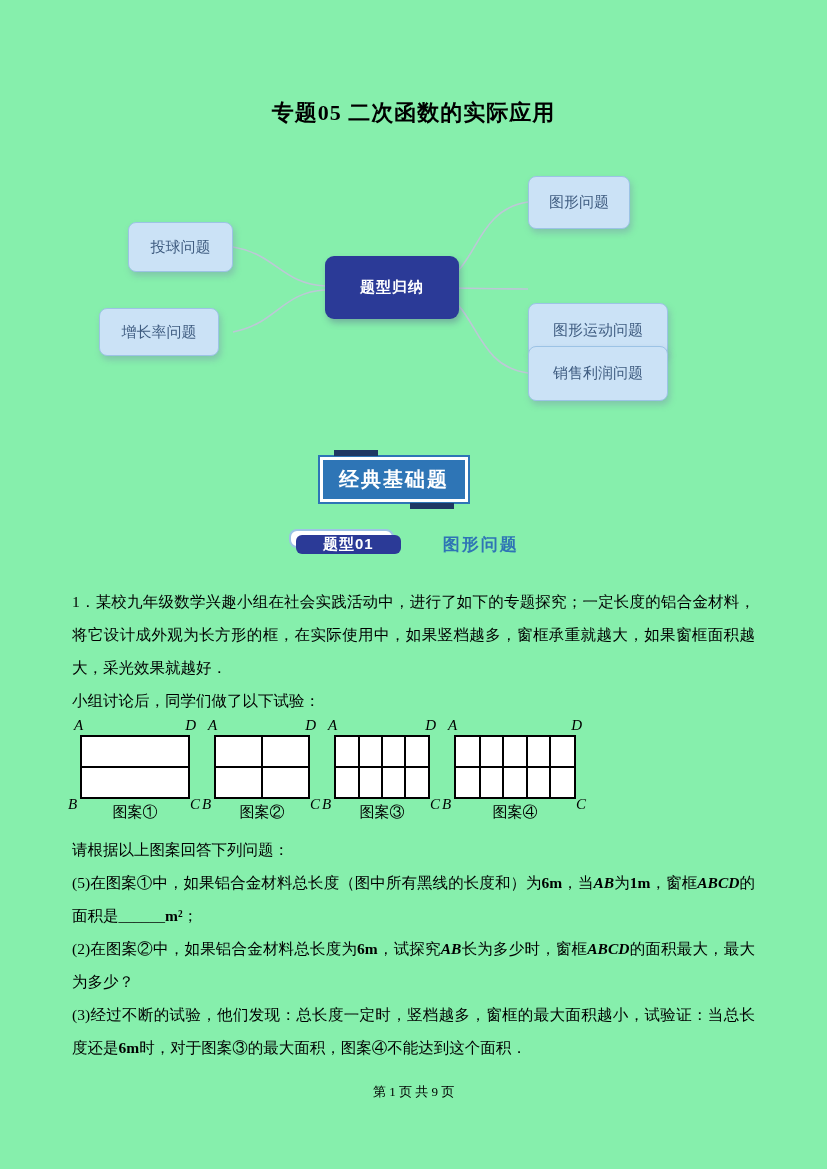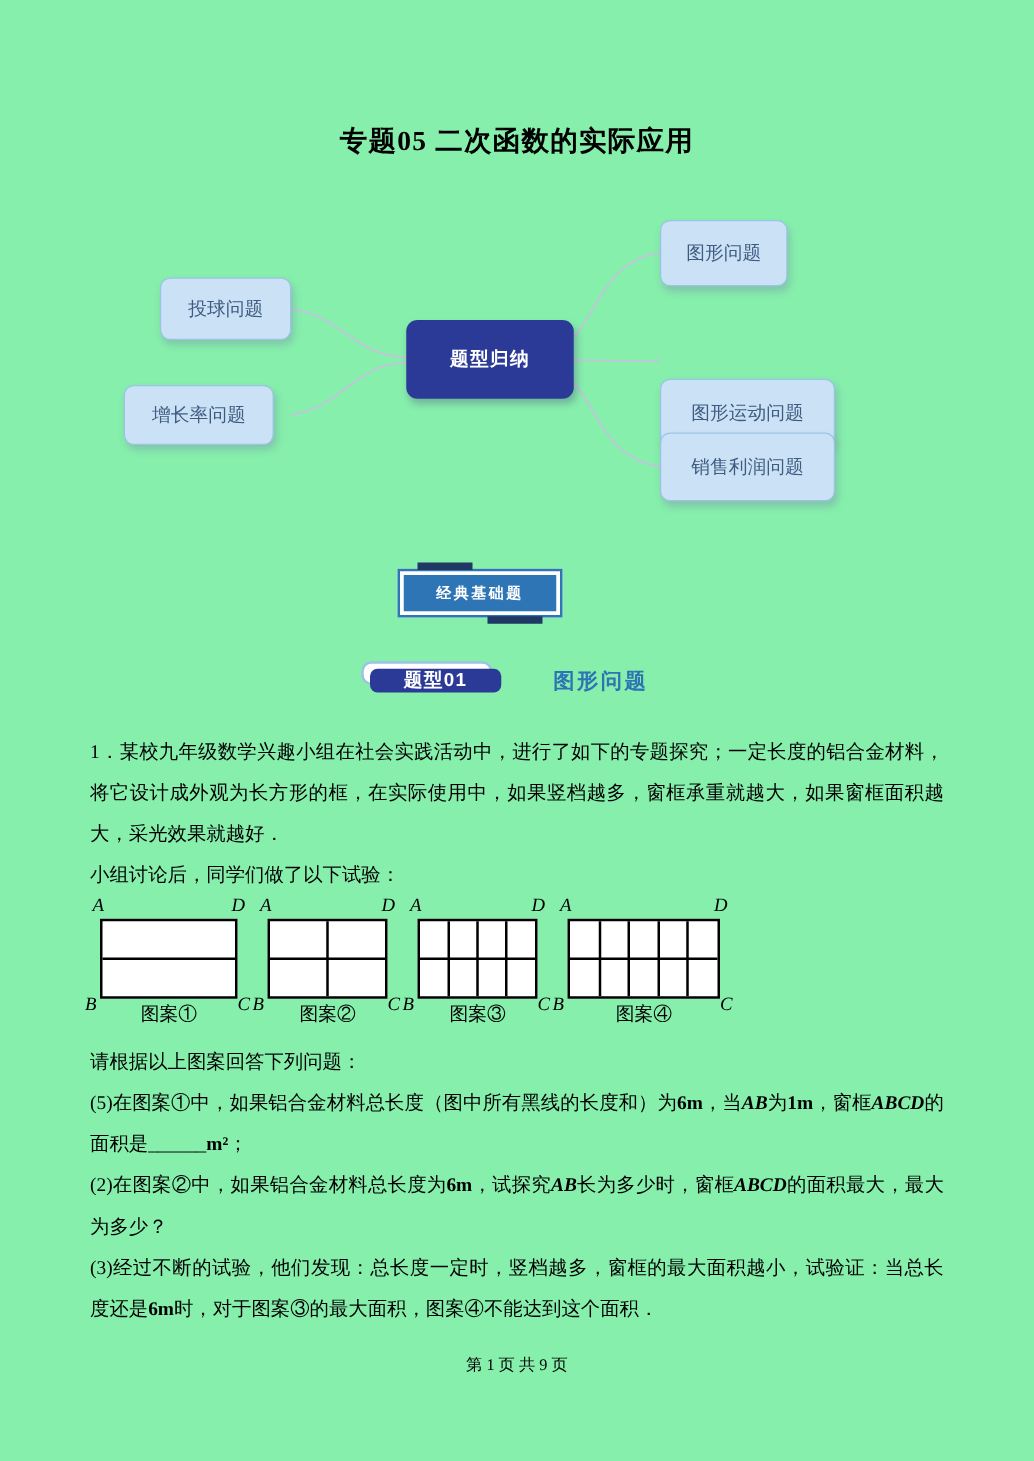--- a/index.html
+++ b/index.html
@@ -42,21 +42,21 @@
   #node-r3 { left: 528px; top: 172px; width: 140px; height: 55px; }
 
   
   .banner-row { margin: 46px 0 0 318px; height: 46px; }
   .banner-wrap {
     position: relative; display: inline-block;
     border: 2px solid var(--banner-blue, #2e75b6); padding: 3px; background: #fff;
   }
   .banner-inner {
     position: relative; background: var(--banner-blue, #2e75b6); color: #fff;
-    font-weight: bold; font-size: 12px; padding: 6px 26px; letter-spacing: 2px;
+    font-weight: bold; font-size: 20px; padding: 6px 16px; letter-spacing: 2px;
     font-family: "Liberation Sans", "DejaVu Sans", sans-serif;
   }
   .banner-accent { position: absolute; background: var(--navy-dark, #1f3864); width: 44px; height: 6px; }
   .accent-top { top: -7px; left: 14px; }
   .accent-bottom { bottom: -7px; right: 14px; }
 
   
   .type-row { margin: 24px 0 0 296px; display: flex; align-items: center; height: 38px; }
   .type-badge-wrap { position: relative; display: inline-block; }
   .type-badge-outline {

